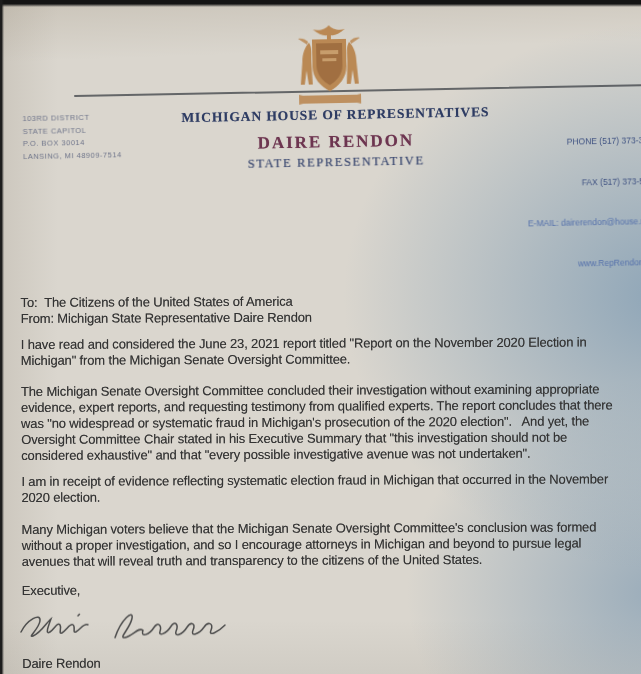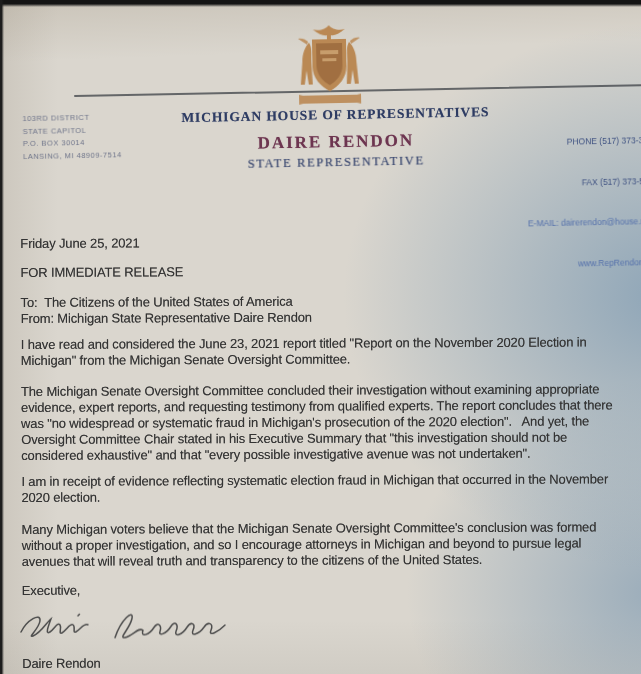--- a/index.html
+++ b/index.html
@@ -96,26 +96,20 @@
 
     <div class="contact">
       <div>PHONE (517) 373-38</div>
       <div>FAX (517) 373-54</div>
       <div class="web">E-MAIL: dairerendon@house.mi</div>
       <div class="web">www.RepRendon.c</div>
     </div>
   </div>
 
   <div class="bodywrap">
-    <div class="p" style="top:236px">
-      <div class="ln">Friday June 25, 2021</div>
-    </div>
-    <div class="p" style="top:265px">
-      <div class="ln">FOR IMMEDIATE RELEASE</div>
-    </div>
     <div class="p" style="top:295px">
       <div class="ln">To:  The Citizens of the United States of America</div>
       <div class="ln">From: Michigan State Representative Daire Rendon</div>
     </div>
 
     <div class="p" style="top:337px">
       <div class="ln">I have read and considered the June 23, 2021 report titled "Report on the November 2020 Election in</div>
       <div class="ln">Michigan" from the Michigan Senate Oversight Committee.</div>
     </div>
 

